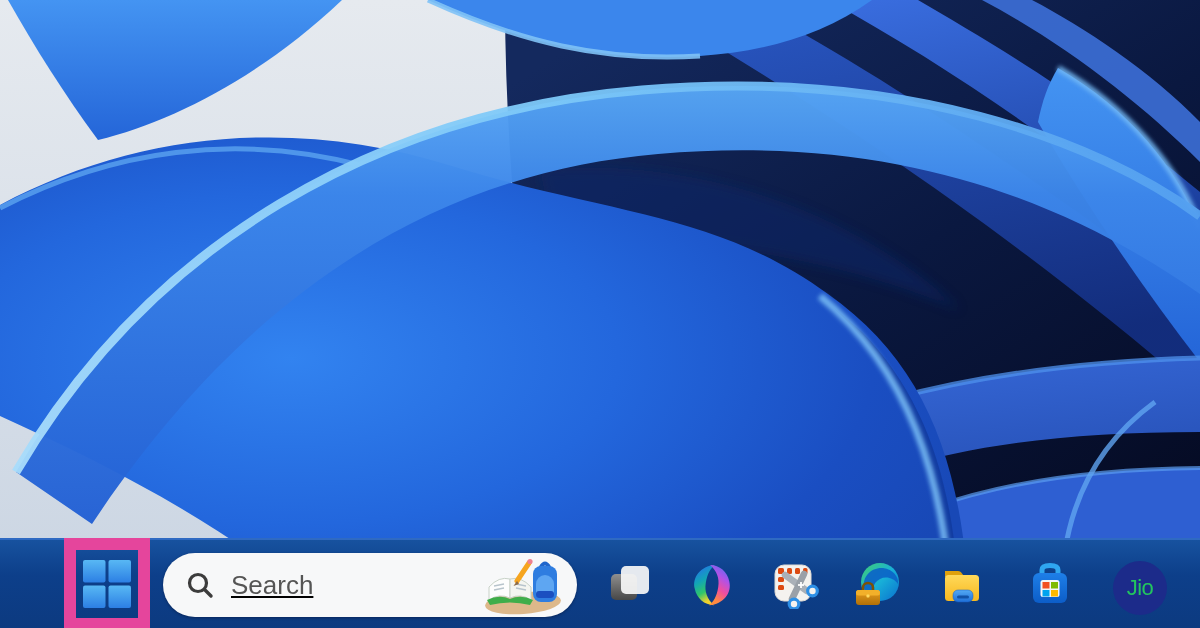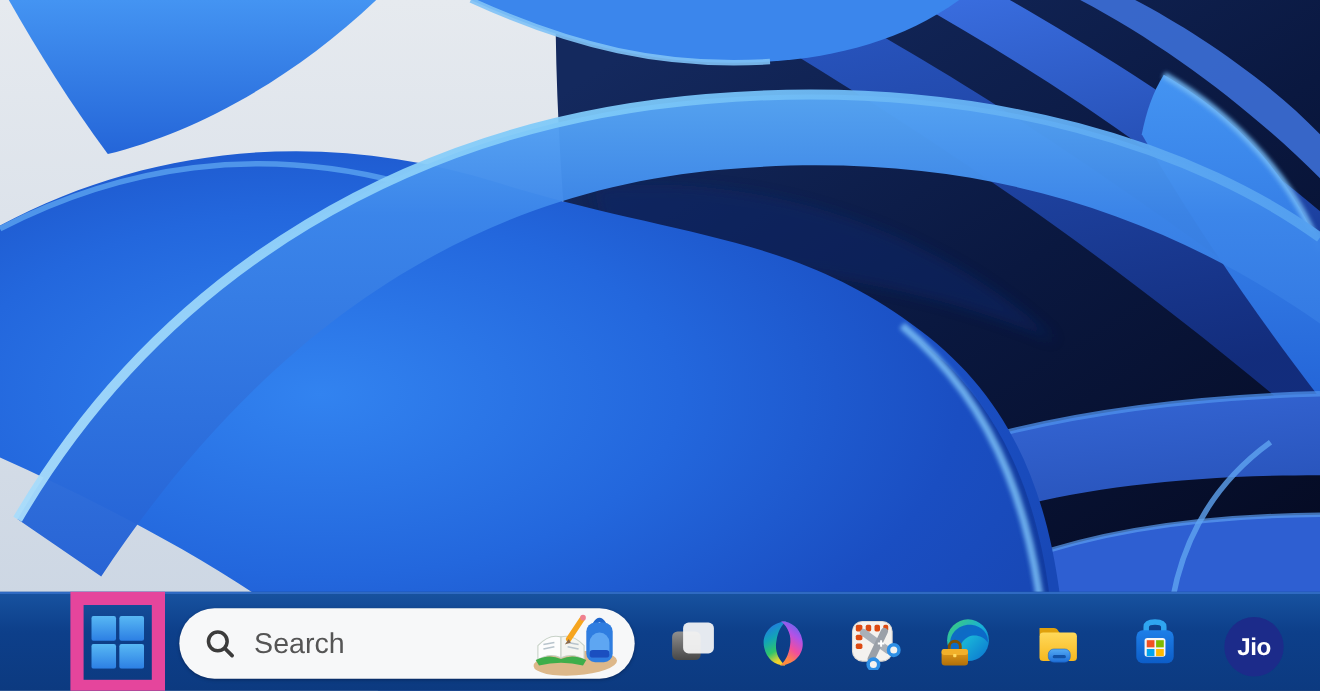--- a/index.html
+++ b/index.html
@@ -22,41 +22,41 @@
     background:transparent;border:none;padding:0;margin:0;cursor:pointer;
     display:flex;align-items:center;justify-content:center;
   }
   .highlight-box{
     position:absolute;left:64px;top:-2px;width:86px;height:92px;
     border:12px solid #e5459c;box-sizing:border-box;pointer-events:none;z-index:5;
   }
   .search-box{
     position:absolute;left:163px;top:13px;width:414px;height:64px;
     background:#f7f8f9;border-radius:32px;
-    display:flex;align-items:center;box-shadow:0 1px 3px rgba(0,0,20,.35);
+    display:flex;align-items:center;box-shadow:0 1px 3px rgba(0,0,20,.35);text-decoration:underline;
   }
   .search-box .mag{margin-left:22px;flex:0 0 auto;}
   .search-box input{
     border:none;outline:none;background:transparent;
     font-family:"Liberation Sans","DejaVu Sans",sans-serif;
     font-size:26px;color:#4a4a4a;margin-left:14px;flex:1 1 auto;min-width:0;
   }
   .search-box input::placeholder{color:#555;opacity:1;}
   .school{position:absolute;right:10px;bottom:2px;}
   .tbtn{
     position:absolute;top:21px;width:48px;height:48px;
     background:transparent;border:none;padding:0;margin:0;cursor:pointer;
     display:flex;align-items:center;justify-content:center;
   }
   .tbtn svg{display:block;}
   .jio-btn{top:21px;width:54px;height:54px;}
   .jio-circle{
     width:54px;height:54px;border-radius:50%;background:#1c2b8a;
     display:flex;align-items:center;justify-content:center;
-    color:#ffffff;font-weight:bold;font-size:22px;letter-spacing:-0.5px;
+    color:#22c55e;font-weight:normal;font-size:22px;letter-spacing:-0.5px;
   }
 </style>
 </head>
 <body>
 
 <svg class="wallpaper" viewBox="0 0 1200 628" preserveAspectRatio="none">
   <defs>
     <linearGradient id="bgG" x1="0" y1="0" x2="0" y2="1">
       <stop offset="0" stop-color="#e6eaef"></stop>
         <stop offset="1" stop-color="#c9d4e2"></stop>

